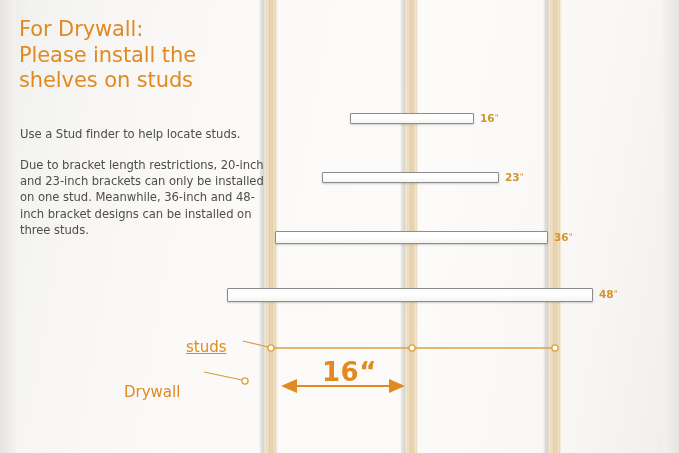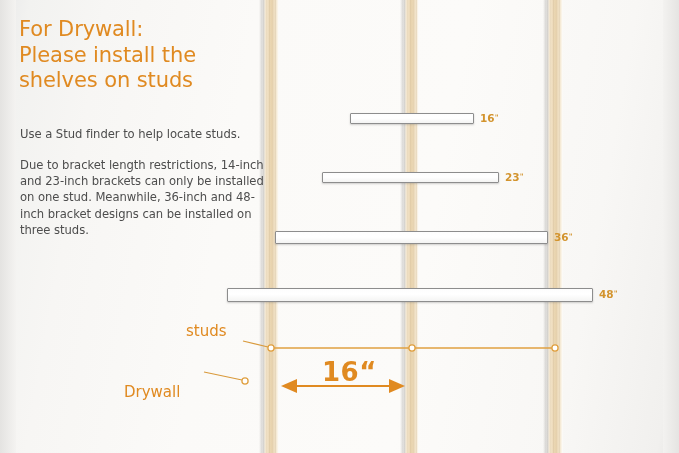--- a/index.html
+++ b/index.html
@@ -163,21 +163,21 @@
       </div>
     </div>
 
   <div class="title">
     <div>For Drywall:</div>
     <div>Please install the</div>
     <div>shelves on studs</div>
   </div>
 
   <div class="para" id="para-1">Use a Stud finder to help locate studs.</div>
-  <div class="para" id="para-2">Due to bracket length restrictions, 14-inch and 23-inch brackets can only be installed on one stud. Meanwhile, 36-inch and 48-inch bracket designs can be installed on three studs.</div>
+  <div class="para" id="para-2">Due to bracket length restrictions, 20-inch and 23-inch brackets can only be installed on one stud. Meanwhile, 36-inch and 48-inch bracket designs can be installed on three studs.</div>
 
   <div id="shelves-layer">
       <div class="shelf" style="left: 350px; top: 113px; width: 124px; height: 11px;"></div>
       <div class="shelf-label" style="left: 480px; top: 111.5px;">16<sup>"</sup></div>
       <div class="shelf" style="left: 322px; top: 172px; width: 177px; height: 11px;"></div>
       <div class="shelf-label" style="left: 505px; top: 170.5px;">23<sup>"</sup></div>
       <div class="shelf" style="left: 275px; top: 231px; width: 273px; height: 13px;"></div>
       <div class="shelf-label" style="left: 554px; top: 230.5px;">36<sup>"</sup></div>
       <div class="shelf" style="left: 227px; top: 288px; width: 366px; height: 14px;"></div>
       <div class="shelf-label" style="left: 599px; top: 288px;">48<sup>"</sup></div>
@@ -198,19 +198,19 @@
         <circle cx="245" cy="381" r="3.1" fill="#ffffff" stroke="#e0a040" stroke-width="1.3"></circle>
       </g>
 
     <g id="dim-arrow">
       <line id="dim-line" x1="289" y1="386" x2="397" y2="386" stroke="#e08a21" stroke-width="2.2"></line>
       <polygon id="dim-head-left" points="281,386 297,379 297,393" fill="#e08a21"></polygon>
       <polygon id="dim-head-right" points="405,386 389,379 389,393" fill="#e08a21"></polygon>
     </g>
   </svg>
 
-  <div class="anno-text" id="studs-text" style="left:186px; top:322px;">studs</div>
+  <div class="anno-text" id="studs-text" style="left:186px; top:338px;text-decoration:underline;">studs</div>
 
   <div class="anno-text" id="drywall-text" style="left:124px; top:383px;">Drywall</div>
 
   <div id="dim-text" style="left:322px; top:357px;">16“</div>
 
 </div>
 
 </body></html>

